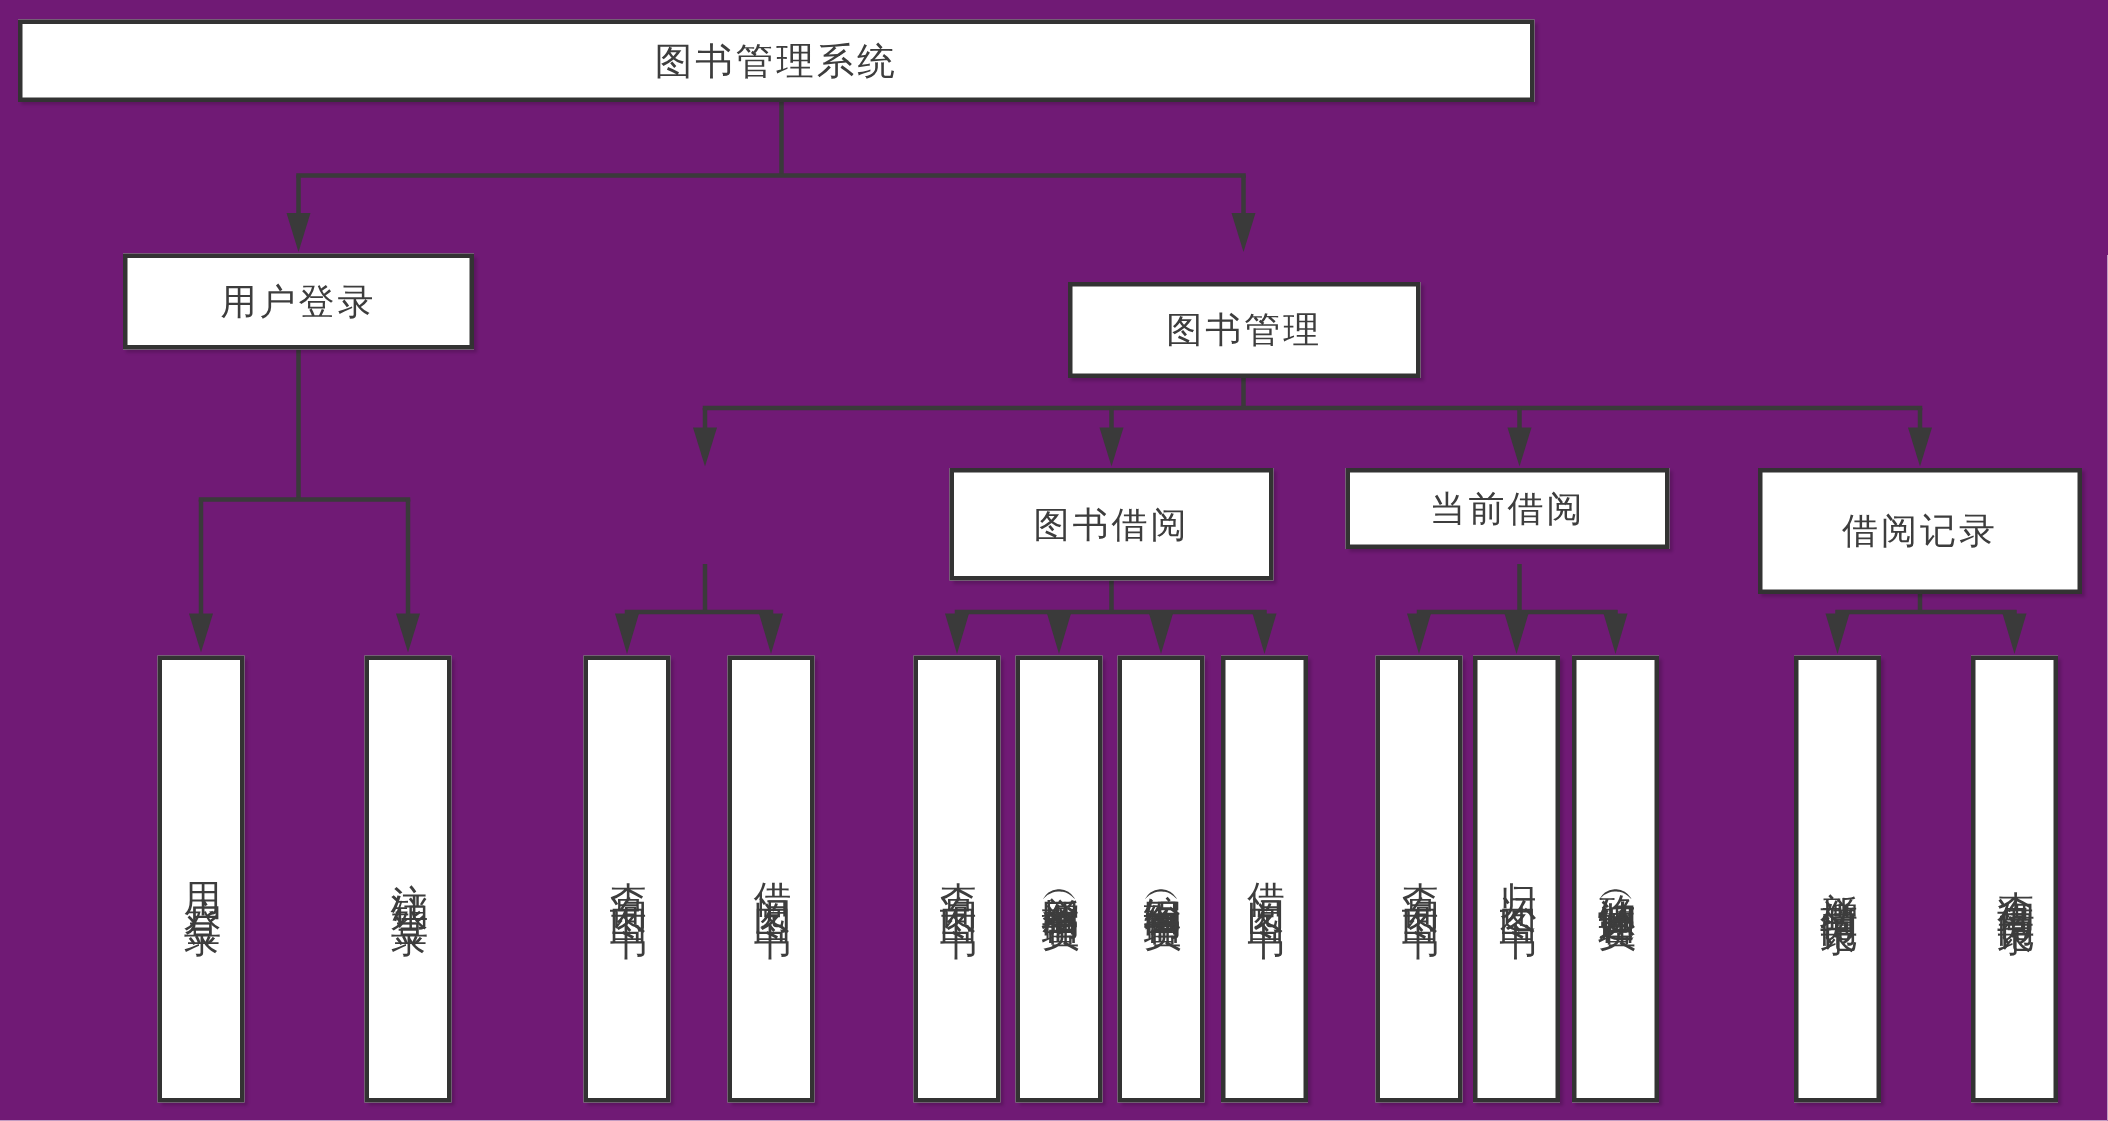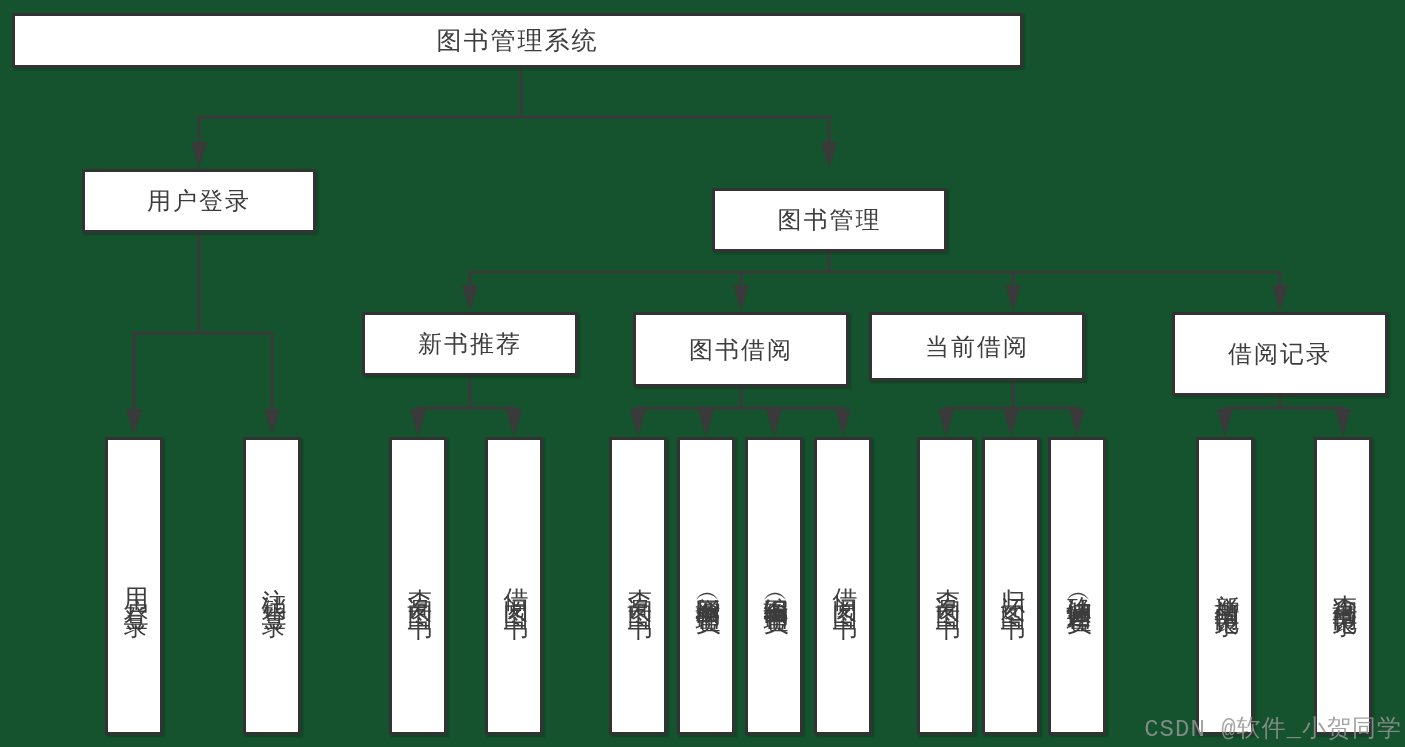--- a/index.html
+++ b/index.html
@@ -4,22 +4,22 @@
 <style>
   html, body {
     margin: 0;
     padding: 0;
     background: #ffffff;
   }
   .canvas {
     position: relative;
     width: 1405px;
     height: 747px;
-    background: #14532d;
-    font-family: Liberation Mono, monospace;
+    background: #701a75;
+    font-family: Liberation Serif, serif;
     overflow: hidden;
   }
   .wires {
     position: absolute;
     left: 0;
     top: 0;
     width: 1405px;
     height: 747px;
   }
   .wires line {
@@ -141,38 +141,36 @@
       <path d="M1217 409 L1233 409 L1225 436 Z"></path>
       <path d="M1335 409 L1351 409 L1343 436 Z"></path>
     </g>
   </svg>
 
   <div class="box hbox root" style="left:12px; top:13px; width:1011px; height:55px;">图书管理系统</div>
 
   <div class="box hbox" style="left:82px; top:169px; width:234px; height:64px;">用户登录</div>
   <div class="box hbox" style="left:712px; top:169px; width:235px; height:64px;margin-top:19px;">图书管理</div>
 
-  <div class="box hbox" style="left:362px; top:312px; width:216px; height:64px;">新书推荐</div>
   <div class="box hbox" style="left:633px; top:312px; width:216px; height:75px;">图书借阅</div>
-  <div class="box hbox" style="left:869px; top:312px; width:216px; height:69px;">当前借阅</div>
+  <div class="box hbox" style="left:897px; top:312px; width:216px; height:54px;">当前借阅</div>
   <div class="box hbox" style="left:1172px; top:312px; width:216px; height:84px;">借阅记录</div>
 
   <div class="box leaf ls8" style="left:105px;">用户登录</div>
   <div class="box leaf ls8" style="left:243px;">注销登录</div>
 
   <div class="box leaf ls8" style="left:389px;">查询图书</div>
   <div class="box leaf ls8" style="left:485px;">借阅图书</div>
 
   <div class="box leaf ls8" style="left:609px;">查询图书</div>
   <div class="box leaf ls2" style="left:677px;">新增图书（管理员）</div>
   <div class="box leaf ls2" style="left:745px;">编辑图书（管理员）</div>
   <div class="box leaf ls8" style="left:814px;">借阅图书</div>
 
   <div class="box leaf ls8" style="left:917px;">查询图书</div>
   <div class="box leaf ls8" style="left:982px;">归还图书</div>
   <div class="box leaf ls2" style="left:1048px;">确认归还（管理员）</div>
 
   <div class="box leaf ls4" style="left:1196px;">新增借阅记录</div>
   <div class="box leaf ls4" style="left:1314px;">查询借阅记录</div>
 
-  <div class="watermark">CSDN @软件_小贺同学</div>
 
 </div>
 
 </body></html>

